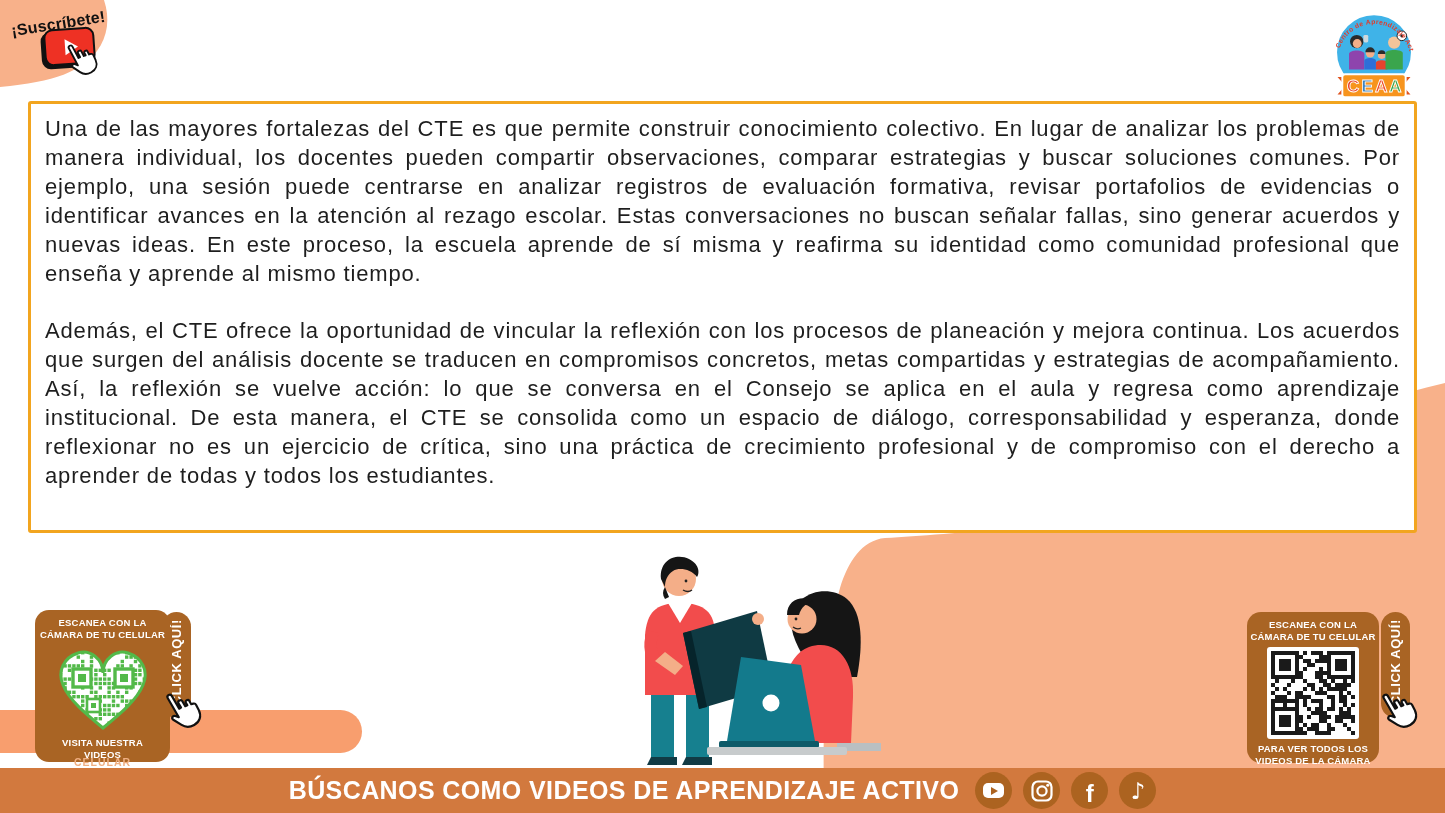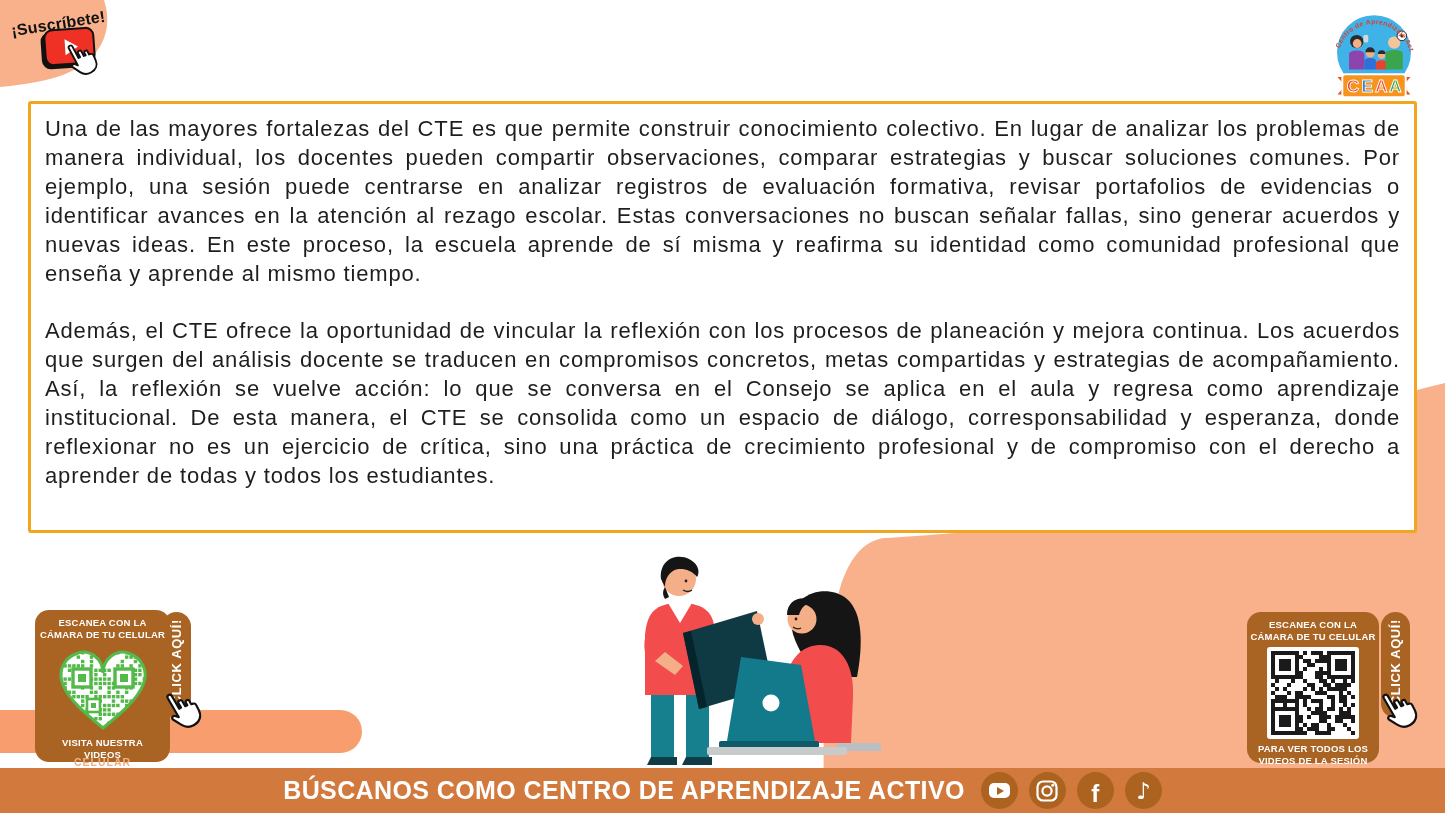--- a/index.html
+++ b/index.html
@@ -838,31 +838,31 @@
         <div style="background: rgb(26, 26, 26);"></div>
         <div style="background: rgb(26, 26, 26);"></div>
         <div style="background: transparent;"></div>
         <div style="background: transparent;"></div>
         <div style="background: transparent;"></div>
         <div style="background: transparent;"></div>
         <div style="background: transparent;"></div>
         <div style="background: rgb(26, 26, 26);"></div>
       </div>
     <div class="t">PARA VER TODOS LOS</div>
-    <div class="t">VIDEOS DE LA SESIÓN</div>
+    <div class="t">VIDEOS DE LA CÁMARA</div>
   </div>
   <div class="click-tab tab-right">
     <span>¡CLICK AQUÍ!</span>
   </div>
   <svg class="cursor" style="left:1374px;top:688px;transform:rotate(-30deg)" width="46" height="46">
       <use href="#hand"></use>
     </svg>
 
   <div class="footer-bar">
-    <span class="footer-text">BÚSCANOS COMO CENTRO DE APRENDIZAJE ACTIVO</span>
+    <span class="footer-text">BÚSCANOS COMO VIDEOS DE APRENDIZAJE ACTIVO</span>
     <div class="social-row">
       <div class="soc">
           <span class="yt-sq">
             <i></i>
           </span>
         </div>
       <div class="soc">
         <svg width="22" height="22" viewBox="0 0 22 22">
           <rect x="1.5" y="1.5" width="19" height="19" rx="5.5" fill="none" stroke="#fff" stroke-width="2.2"></rect>
           <circle cx="11" cy="11" r="4.6" fill="none" stroke="#fff" stroke-width="2.2"></circle>

